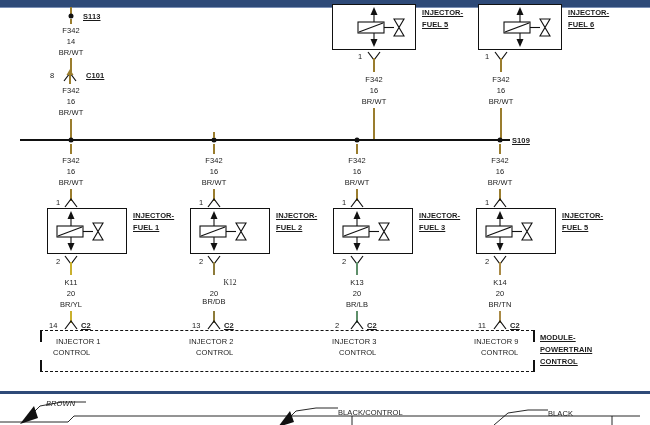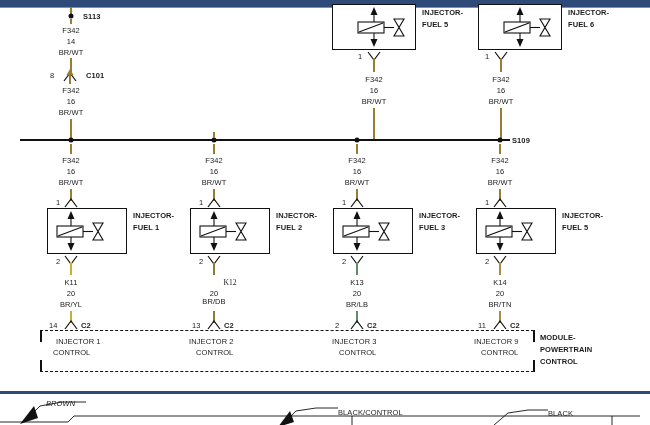--- a/index.html
+++ b/index.html
@@ -26,21 +26,21 @@
   
   .t{
     position:absolute;
     font-size:7.5px;
     color:#1a1a1a;
     white-space:nowrap;
     line-height:9px;
     letter-spacing:.1px;
   }
   .t.c{transform:translateX(-50%);text-align:center;}
-  .t.b{font-weight:bold;}
+  .t.b{font-weight:bold;text-decoration:underline;}
 
   
   .wire{position:absolute;width:2px;background:#9a7d2e;}
   .wire.brwt{background:#9a7d2e;}
   .wire.bryl{background:#c9b02e;}
   .wire.brdb{background:#8d7b3a;}
   .wire.brlb{background:#5e8f6a;}
   .wire.brtn{background:#a98a46;}
 
   

